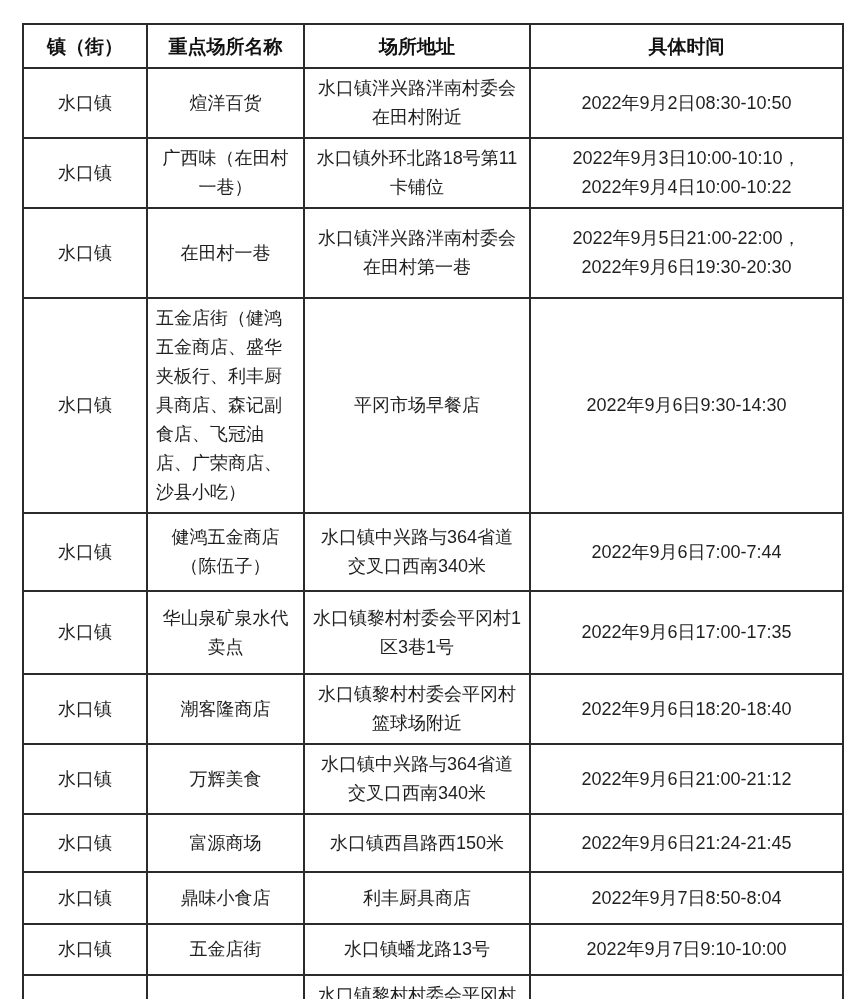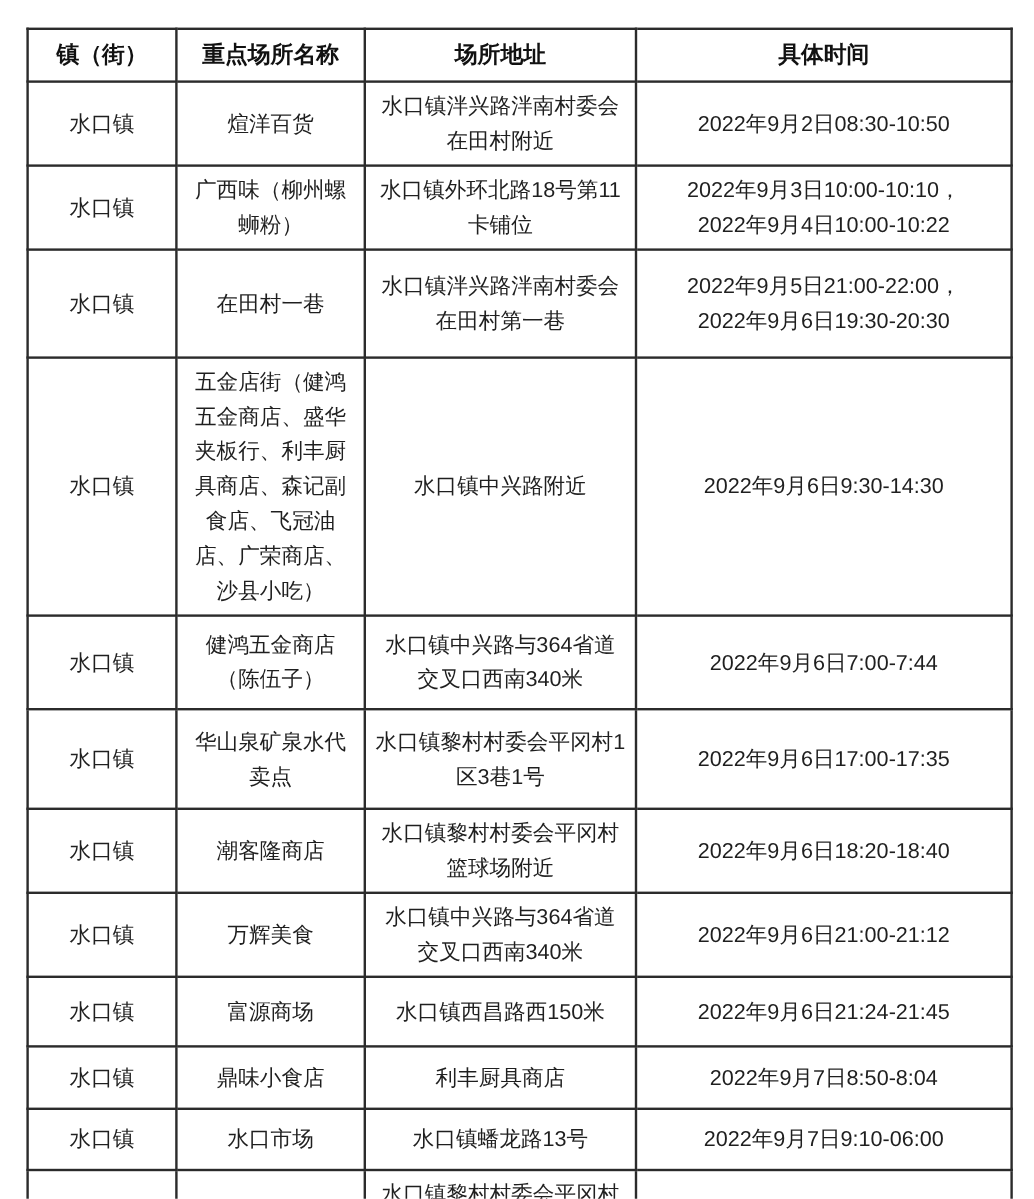--- a/index.html
+++ b/index.html
@@ -44,21 +44,21 @@
     font-weight: bold;
     font-size: 19px;
     color: #111111;
     padding: 4px 2px;
   }
   td.c-addr {
     text-align: left;
     padding: 5px 20px 5px 10px;
   }
   td.c-name { padding: 5px 7px; }
-  td.c-name.align-left { text-align: center; }
+  td.c-name.align-left { text-align: left; }
   td.c-time { white-space: pre-line; }
 
   
   tbody tr:nth-child(1)  { height: 56px; }
   tbody tr:nth-child(2)  { height: 68px; }
   tbody tr:nth-child(3)  { height: 90px; }
   tbody tr:nth-child(4)  { height: 207px; }
   tbody tr:nth-child(5)  { height: 78px; }
   tbody tr:nth-child(6)  { height: 83px; }
   tbody tr:nth-child(7)  { height: 57px; }
@@ -89,36 +89,36 @@
     </thead>
     <tbody>
       <tr>
         <td class="c-town">水口镇</td>
         <td class="c-name">煊洋百货</td>
         <td class="c-addr">水口镇泮兴路泮南村委会在田村附近</td>
         <td class="c-time">2022年9月2日08:30-10:50</td>
       </tr>
       <tr>
         <td class="c-town">水口镇</td>
-        <td class="c-name">广西味（柳州螺蛳粉）</td>
+        <td class="c-name">广西味（在田村一巷）</td>
         <td class="c-addr">水口镇外环北路18号第11卡铺位</td>
         <td class="c-time">2022年9月3日10:00-10:10，
 2022年9月4日10:00-10:22</td>
       </tr>
       <tr>
         <td class="c-town">水口镇</td>
         <td class="c-name">在田村一巷</td>
         <td class="c-addr">水口镇泮兴路泮南村委会在田村第一巷</td>
         <td class="c-time">2022年9月5日21:00-22:00，
 2022年9月6日19:30-20:30</td>
       </tr>
       <tr>
         <td class="c-town">水口镇</td>
         <td class="c-name align-left">五金店街（健鸿五金商店、盛华夹板行、利丰厨具商店、森记副食店、飞冠油店、广荣商店、沙县小吃）</td>
-        <td class="c-addr">水口镇中兴路附近</td>
+        <td class="c-addr">平冈市场早餐店</td>
         <td class="c-time">2022年9月6日9:30-14:30</td>
       </tr>
       <tr>
         <td class="c-town">水口镇</td>
         <td class="c-name">健鸿五金商店（陈伍子）</td>
         <td class="c-addr">水口镇中兴路与364省道交叉口西南340米</td>
         <td class="c-time">2022年9月6日7:00-7:44</td>
       </tr>
       <tr>
         <td class="c-town">水口镇</td>
@@ -145,23 +145,23 @@
         <td class="c-time">2022年9月6日21:24-21:45</td>
       </tr>
       <tr>
         <td class="c-town">水口镇</td>
         <td class="c-name">鼎味小食店</td>
         <td class="c-addr">利丰厨具商店</td>
         <td class="c-time">2022年9月7日8:50-8:04</td>
       </tr>
       <tr>
         <td class="c-town">水口镇</td>
-        <td class="c-name">水口市场</td>
+        <td class="c-name">五金店街</td>
         <td class="c-addr">水口镇蟠龙路13号</td>
-        <td class="c-time">2022年9月7日9:10-06:00</td>
+        <td class="c-time">2022年9月7日9:10-10:00</td>
       </tr>
       <tr>
         <td class="c-town">水口镇</td>
         <td class="c-name">惠辰生活超市</td>
         <td class="c-addr">水口镇黎村村委会平冈村大将地1号</td>
         <td class="c-time">2022年9月7日10:12-10:40</td>
       </tr>
     </tbody>
   </table>
 </div>

